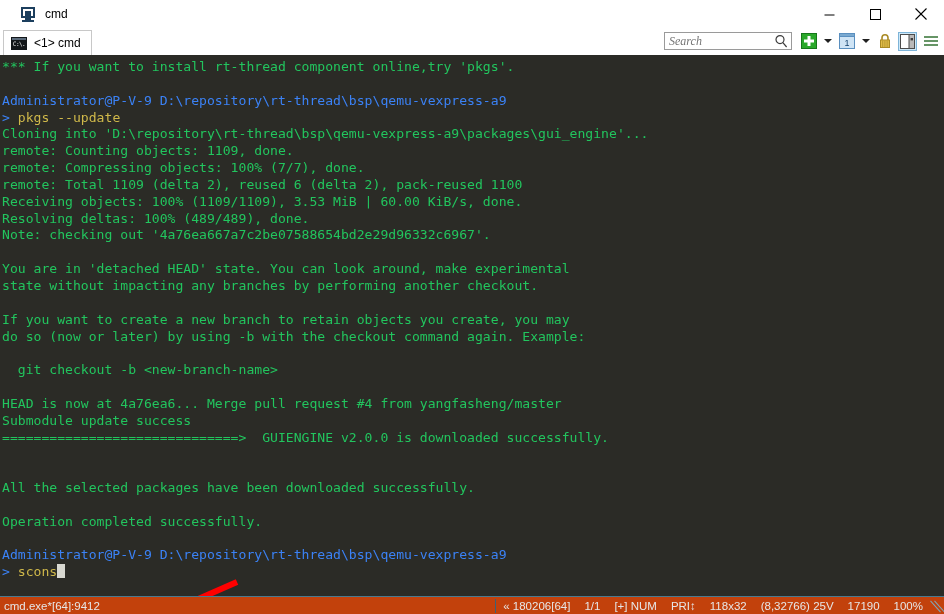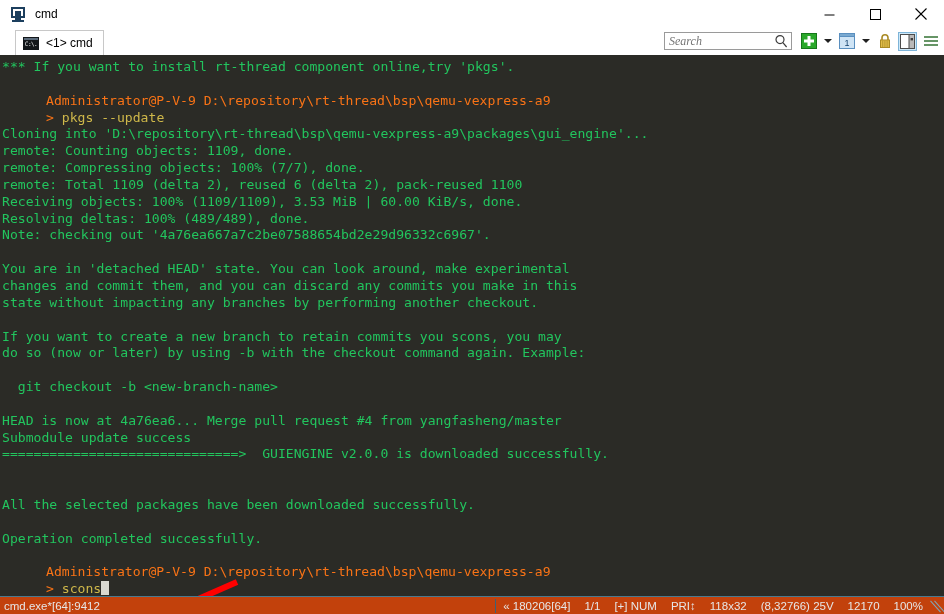--- a/index.html
+++ b/index.html
@@ -28,21 +28,21 @@
     height: 28px;
     min-height: 28px;
     background: #ffffff;
     display: flex;
     align-items: center;
     position: relative;
   }
   .titlebar-left {
     display: flex;
     align-items: flex-end;
-    padding-left: 10px;
+    padding-left: 20px;
     gap: 9px;
   }
   .app-icon {
     width: 16px;
     height: 16px;
     position: relative;
     display: inline-block;
   }
   .app-icon .scr {
     position: absolute;
@@ -99,21 +99,20 @@
 
   
   .tabbar {
     height: 27px;
     min-height: 27px;
     background: #ffffff;
     display: flex;
     align-items: flex-end;
     position: relative;
     border-bottom: 1px solid #2b2b26;
-    padding-left: 12px;
   }
   .tab {
     height: 25px;
     box-sizing: border-box;
     margin-left: 3px;
     padding: 0 10px 0 7px;
     display: flex;
     align-items: center;
     gap: 7px;
     background: #ffffff;
@@ -231,21 +230,21 @@
     box-sizing: border-box;
   }
   .term-line {
     font-family: "DejaVu Sans Mono", monospace;
     font-size: 13.1px;
     line-height: 16.85px;
     white-space: pre;
     color: #d3d7cf;
     letter-spacing: 0px;
   }
-  .c-green { color: #f97316; margin-left: 44px; }
+  .c-green { color: #3b82f6; }
   .c-yellow { color: #cfb84a; }
   .c-white { color: #22c55e; }
   .cursor-block {
     display: inline-block;
     width: 8px;
     height: 14px;
     background: #d8d8d0;
     vertical-align: -2px;
   }
 
@@ -426,24 +425,23 @@
         <div class="term-line"><span class="c-green">&gt; </span><span class="c-yellow">pkgs --update</span></div>
         <div class="term-line"><span class="c-white">Cloning into 'D:\repository\rt-thread\bsp\qemu-vexpress-a9\packages\gui_engine'...</span></div>
         <div class="term-line"><span class="c-white">remote: Counting objects: 1109, done.</span></div>
         <div class="term-line"><span class="c-white">remote: Compressing objects: 100% (7/7), done.</span></div>
         <div class="term-line"><span class="c-white">remote: Total 1109 (delta 2), reused 6 (delta 2), pack-reused 1100</span></div>
         <div class="term-line"><span class="c-white">Receiving objects: 100% (1109/1109), 3.53 MiB | 60.00 KiB/s, done.</span></div>
         <div class="term-line"><span class="c-white">Resolving deltas: 100% (489/489), done.</span></div>
         <div class="term-line"><span class="c-white">Note: checking out '4a76ea667a7c2be07588654bd2e29d96332c6967'.</span></div>
         <div class="term-line"><span class="c-white">&nbsp;</span></div>
         <div class="term-line"><span class="c-white">You are in 'detached HEAD' state. You can look around, make experimental</span></div>
-        <div class="term-line"><span class="c-white">changes and commit them, and you can discard any commits you make in this</span></div>
         <div class="term-line"><span class="c-white">state without impacting any branches by performing another checkout.</span></div>
         <div class="term-line"><span class="c-white">&nbsp;</span></div>
-        <div class="term-line"><span class="c-white">If you want to create a new branch to retain commits you scons, you may</span></div>
+        <div class="term-line"><span class="c-white">If you want to create a new branch to retain objects you create, you may</span></div>
         <div class="term-line"><span class="c-white">do so (now or later) by using -b with the checkout command again. Example:</span></div>
         <div class="term-line"><span class="c-white">&nbsp;</span></div>
         <div class="term-line"><span class="c-white">  git checkout -b &lt;new-branch-name&gt;</span></div>
         <div class="term-line"><span class="c-white">&nbsp;</span></div>
         <div class="term-line"><span class="c-white">HEAD is now at 4a76ea6... Merge pull request #4 from yangfasheng/master</span></div>
         <div class="term-line"><span class="c-white">Submodule update success</span></div>
         <div class="term-line"><span class="c-white">==============================&gt;  GUIENGINE v2.0.0 is downloaded successfully.</span></div>
         <div class="term-line"><span class="c-white">&nbsp;</span></div>
         <div class="term-line"><span class="c-white">&nbsp;</span></div>
         <div class="term-line"><span class="c-white">All the selected packages have been downloaded successfully.</span></div>
@@ -465,18 +463,18 @@
   <div class="statusbar">
     <div class="sb-left">cmd.exe*[64]:9412</div>
     <div class="sb-right">
       <div class="sb-sep"></div>
       <div class="sb-cell">« 180206[64]</div>
       <div class="sb-cell">1/1</div>
       <div class="sb-cell">[+] NUM</div>
       <div class="sb-cell">PRI↕</div>
       <div class="sb-cell">118x32</div>
       <div class="sb-cell">(8,32766) 25V</div>
-      <div class="sb-cell">12170</div>
+      <div class="sb-cell">17190</div>
       <div class="sb-cell">100%</div>
       <div class="sb-grip"></div>
     </div>
   </div>
 </div>
 
 </body></html>

